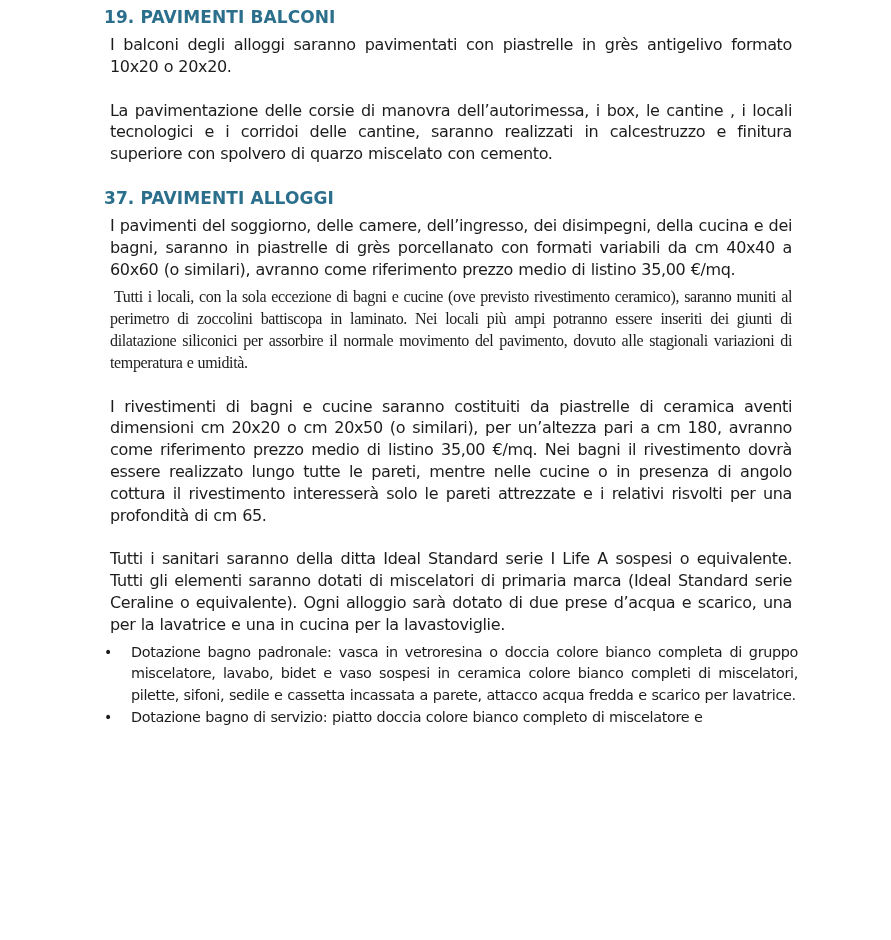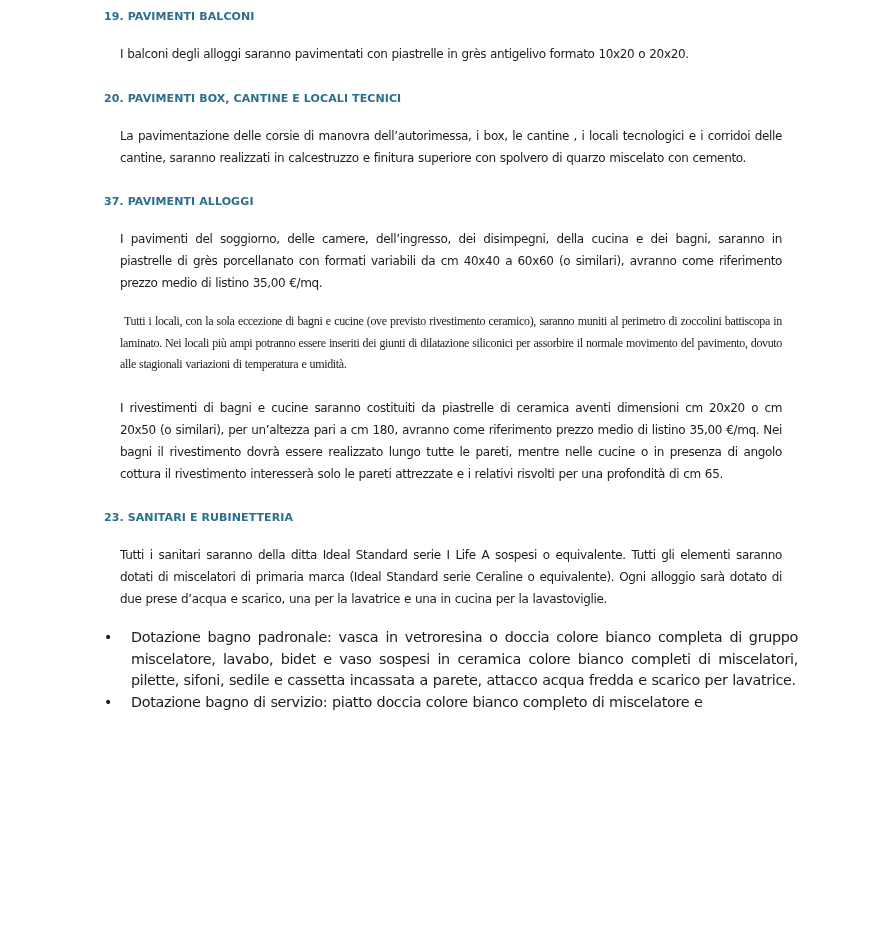--- a/index.html
+++ b/index.html
@@ -7,28 +7,28 @@
   .page {
     position: absolute; left: 104px; top: 6px; width: 694px;
     font-family: "DejaVu Sans", sans-serif;
     color: #1c1c1c;
   }
   .section { margin-bottom: 22px; }
   .heading {
     font-family: "DejaVu Sans", sans-serif;
     font-weight: bold;
     color: #2b6f8c;
-    font-size: 11px;
+    font-size: 17px;
     line-height: 22px;
     margin: 0;
     letter-spacing: 0.1px;
   }
   .para {
-    margin: 16px;
-    font-size: 12px;
+    margin: 6px;
+    font-size: 16px;
     line-height: 21.8px;
     text-align: justify;
     letter-spacing: -0.35px;
     word-spacing: 0.5px;
   }
   .para.indent { text-indent: 4px; font-family: Liberation Serif, serif; }
   .bullets { list-style: none; margin: 0; padding: 0; }
   .bullets li {
     position: relative; padding-left: 27px;
     font-size: 14.4px; line-height: 21.8px; text-align: justify;
@@ -46,36 +46,34 @@
 <body>
 
 <div class="page">
 
   <div class="section" id="s19">
     <h2 class="heading">19. PAVIMENTI BALCONI</h2>
     <p class="para">I balconi degli alloggi saranno pavimentati con piastrelle in grès antigelivo formato 10x20 o 20x20.</p>
   </div>
 
   <div class="section" id="s20">
-    <h2 class="heading">20. PAVIMENTI BOX, CANTINE E LOCALI TECNICI</h2>
     <p class="para">La pavimentazione delle corsie di manovra dell’autorimessa, i box, le cantine , i locali tecnologici e i corridoi delle cantine, saranno realizzati in calcestruzzo e finitura superiore con spolvero di quarzo miscelato con cemento.</p>
   </div>
 
   <div class="section" id="s21">
     <h2 class="heading">37. PAVIMENTI ALLOGGI</h2>
     <p class="para">I pavimenti del soggiorno, delle camere, dell’ingresso, dei disimpegni, della cucina e dei bagni, saranno in piastrelle di grès porcellanato con formati variabili da cm 40x40 a 60x60 (o similari), avranno come riferimento prezzo medio di listino 35,00 €/mq.</p>
     <p class="para indent">Tutti i locali, con la sola eccezione di bagni e cucine (ove previsto rivestimento ceramico), saranno muniti al perimetro di zoccolini battiscopa in laminato. Nei locali più ampi potranno essere inseriti dei giunti di dilatazione siliconici per assorbire il normale movimento del pavimento, dovuto alle stagionali variazioni di temperatura e umidità.</p>
   </div>
 
   <div class="section" id="s22">
     <p class="para">I rivestimenti di bagni e cucine saranno costituiti da piastrelle di ceramica aventi dimensioni cm 20x20 o cm 20x50 (o similari), per un’altezza pari a cm 180, avranno come riferimento prezzo medio di listino 35,00 €/mq. Nei bagni il rivestimento dovrà essere realizzato lungo tutte le pareti, mentre nelle cucine o in presenza di angolo cottura il rivestimento interesserà solo le pareti attrezzate e i relativi risvolti per una profondità di cm 65.</p>
   </div>
 
   <div class="section" id="s23">
-    <h2 class="heading">23. SANITARI E RUBINETTERIA</h2>
     <p class="para">Tutti i sanitari saranno della ditta Ideal Standard serie I Life A sospesi o equivalente. Tutti gli elementi saranno dotati di miscelatori di primaria marca (Ideal Standard serie Ceraline o equivalente). Ogni alloggio sarà dotato di due prese d’acqua e scarico, una per la lavatrice e una in cucina per la lavastoviglie.</p>
     <ul class="bullets">
       <li>
         <span class="bullet-dot">•</span>
         <span>Dotazione bagno padronale: vasca in vetroresina o doccia colore bianco completa di gruppo miscelatore, lavabo, bidet e vaso sospesi in ceramica colore bianco completi di miscelatori, pilette, sifoni, sedile e cassetta incassata a parete, attacco acqua fredda e scarico per lavatrice.</span>
       </li>
       <li>
         <span class="bullet-dot">•</span>
         <span>Dotazione bagno di servizio: piatto doccia colore bianco completo di miscelatore e</span>
       </li>

